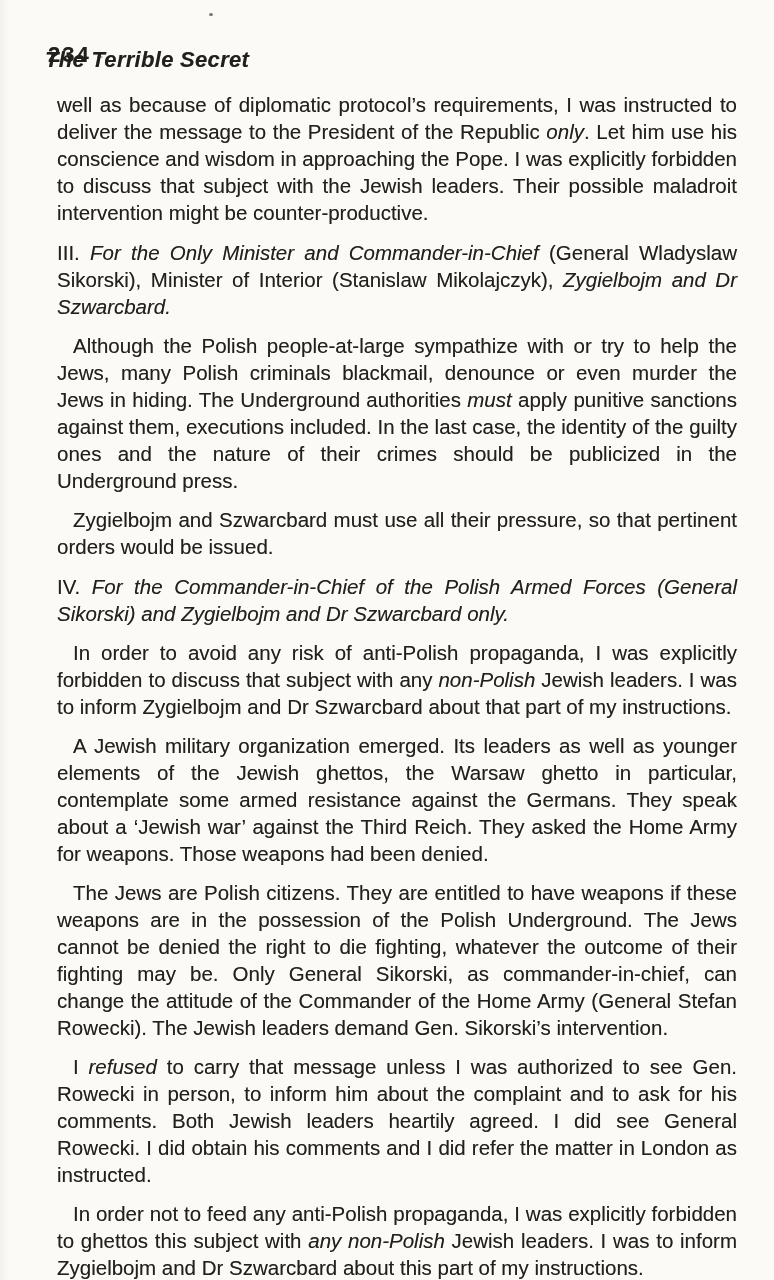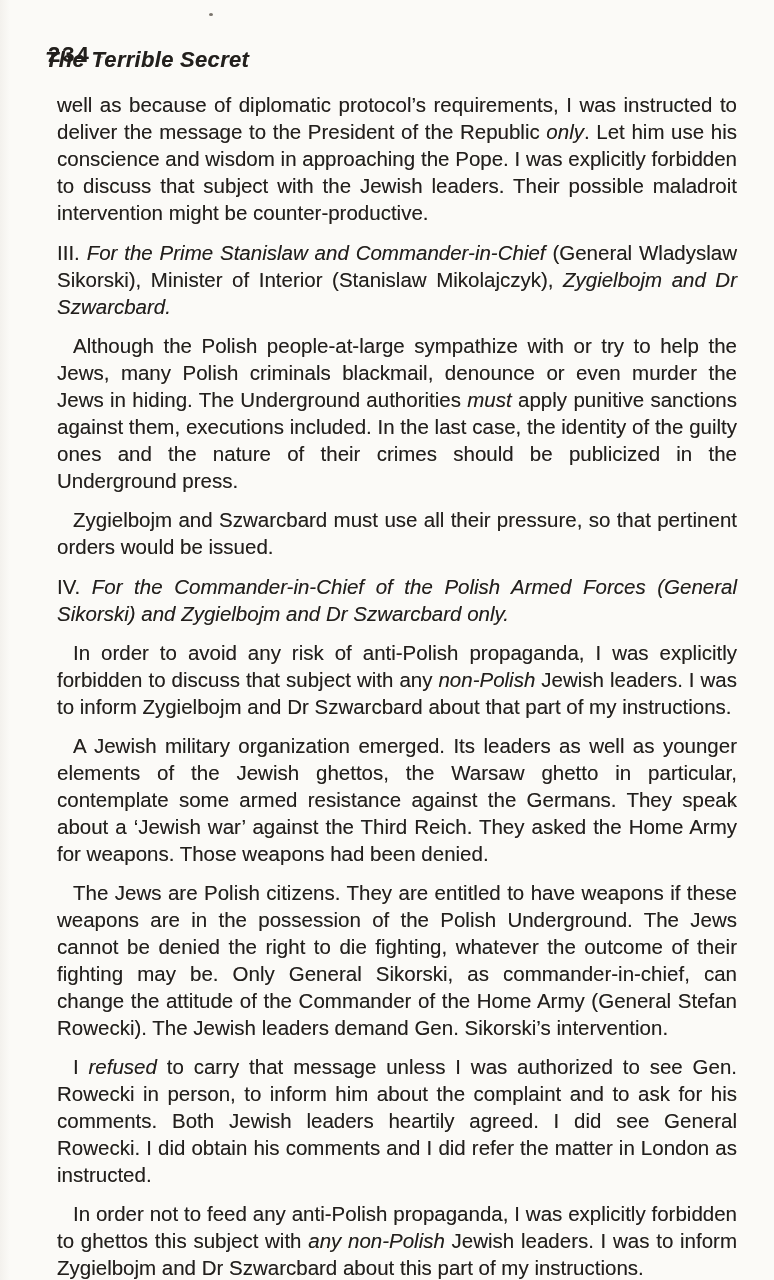--- a/index.html
+++ b/index.html
@@ -77,21 +77,21 @@
   <div class="speck speck-2"></div>
   <div class="speck speck-3"></div>
 
   <header class="page-header">
     <span class="page-number">234</span>
     <span class="running-title">The Terrible Secret</span>
   </header>
 
   <main class="page-body" id="page-body">
       <p class="para body"><span class="rm">well as because of diplomatic protocol’s requirements, I was instructed to deliver the message to the President of the Republic </span><span class="it">only</span><span class="rm">. Let him use his conscience and wisdom in approaching the Pope. I was explicitly forbidden to discuss that subject with the Jewish leaders. Their possible maladroit intervention might be counter-productive.</span></p>
-      <p class="para heading"><span class="rm">III. </span><span class="it">For the Prime Stanislaw and Commander-in-Chief</span><span class="rm"> (General Wladyslaw Sikorski), Minister of Interior (Stanislaw Mikolajczyk), </span><span class="it">Zygielbojm and Dr Szwarcbard.</span></p>
+      <p class="para heading"><span class="rm">III. </span><span class="it">For the Only Minister and Commander-in-Chief</span><span class="rm"> (General Wladyslaw Sikorski), Minister of Interior (Stanislaw Mikolajczyk), </span><span class="it">Zygielbojm and Dr Szwarcbard.</span></p>
       <p class="para body indent"><span class="rm">Although the Polish people-at-large sympathize with or try to help the Jews, many Polish criminals blackmail, denounce or even murder the Jews in hiding. The Underground authorities </span><span class="it">must</span><span class="rm"> apply punitive sanctions against them, executions included. In the last case, the identity of the guilty ones and the nature of their crimes should be publicized in the Underground press.</span></p>
       <p class="para body indent"><span class="rm">Zygielbojm and Szwarcbard must use all their pressure, so that pertinent orders would be issued.</span></p>
       <p class="para heading"><span class="rm">IV. </span><span class="it">For the Commander-in-Chief of the Polish Armed Forces (General Sikorski) and Zygielbojm and Dr Szwarcbard only.</span></p>
       <p class="para body indent"><span class="rm">In order to avoid any risk of anti-Polish propaganda, I was explicitly forbidden to discuss that subject with any </span><span class="it">non-Polish</span><span class="rm"> Jewish leaders. I was to inform Zygielbojm and Dr Szwarcbard about that part of my instructions.</span></p>
       <p class="para body indent"><span class="rm">A Jewish military organization emerged. Its leaders as well as younger elements of the Jewish ghettos, the Warsaw ghetto in particular, contemplate some armed resistance against the Germans. They speak about a ‘Jewish war’ against the Third Reich. They asked the Home Army for weapons. Those weapons had been denied.</span></p>
       <p class="para body indent"><span class="rm">The Jews are Polish citizens. They are entitled to have weapons if these weapons are in the possession of the Polish Underground. The Jews cannot be denied the right to die fighting, whatever the outcome of their fighting may be. Only General Sikorski, as commander-in-chief, can change the attitude of the Commander of the Home Army (General Stefan Rowecki). The Jewish leaders demand Gen. Sikorski’s intervention.</span></p>
       <p class="para body indent"><span class="rm">I </span><span class="it">refused</span><span class="rm"> to carry that message unless I was authorized to see Gen. Rowecki in person, to inform him about the complaint and to ask for his comments. Both Jewish leaders heartily agreed. I did see General Rowecki. I did obtain his comments and I did refer the matter in London as instructed.</span></p>
       <p class="para body indent"><span class="rm">In order not to feed any anti-Polish propaganda, I was explicitly forbidden to ghettos this subject with </span><span class="it">any non-Polish</span><span class="rm"> Jewish leaders. I was to inform Zygielbojm and Dr Szwarcbard about this part of my instructions.</span></p>
     </main>
 </div>

